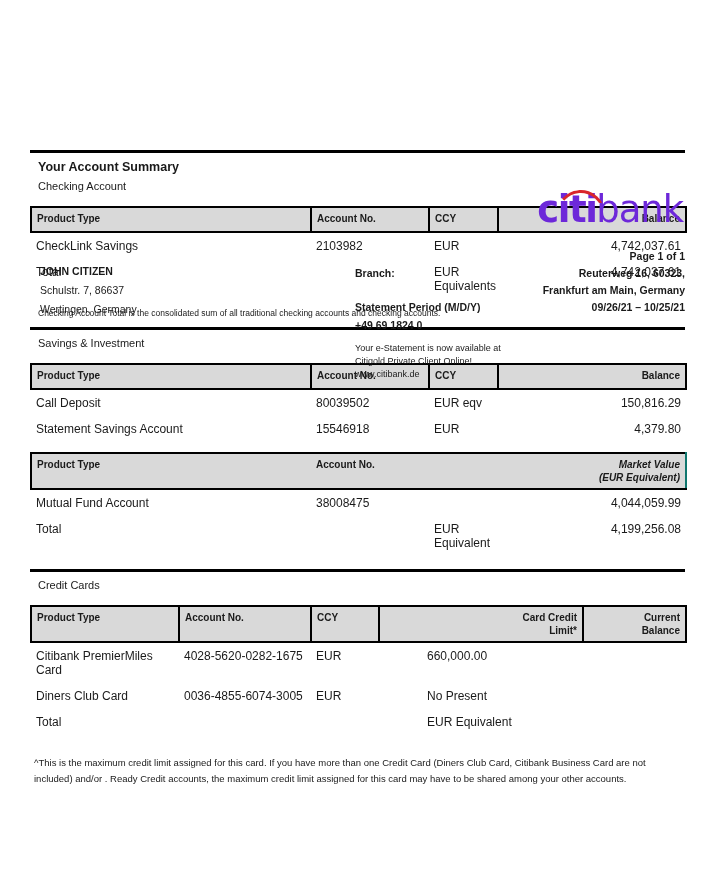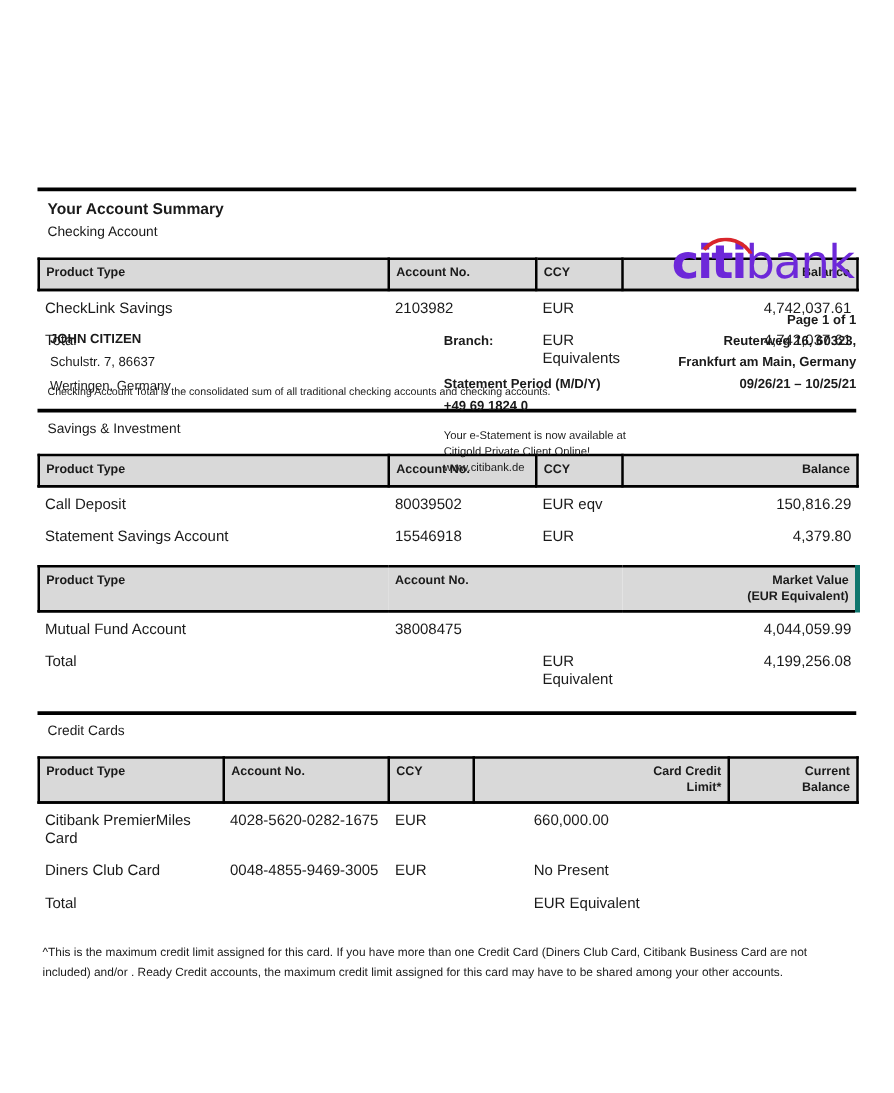--- a/index.html
+++ b/index.html
@@ -145,21 +145,21 @@
     border: 2px solid #000;
     font-weight: bold;
     font-size: 10px;
     padding: 4px 5px;
     vertical-align: top;
     line-height: 13px;
     height: 15px;
   }
   table.t.nodiv thead th { border-left: none; border-right: none; }
   table.t.nodiv thead th:first-child { border-left: 2px solid #000; }
-  table.t.nodiv thead th:last-child { border-right: 4px solid #0f766e; }
+  table.t.nodiv thead th:last-child { border-right: 2px solid #0f766e; font-style: italic; }
   table.t tbody td {
     border: none;
     padding: 6px 5px;
     font-size: 12px;
     vertical-align: top;
   }
   .ta-l { text-align: left; }
   .ta-r { text-align: right; }
   .two-line { line-height: 13px; }
 
@@ -363,21 +363,21 @@
         <tbody>
           <tr>
             <td class="ta-l">Citibank PremierMiles Card</td>
             <td class="ta-l">4028-5620-0282-1675</td>
             <td class="ta-l">EUR</td>
             <td class="ta-l" style="padding-left:48px">660,000.00</td>
             <td class="ta-r"></td>
           </tr>
           <tr>
             <td class="ta-l">Diners Club Card</td>
-            <td class="ta-l">0048-4855-9469-3005</td>
+            <td class="ta-l">0036-4855-6074-3005</td>
             <td class="ta-l">EUR</td>
             <td class="ta-l" style="padding-left:48px">No Present</td>
             <td class="ta-r"></td>
           </tr>
           <tr>
             <td class="ta-l">Total</td>
             <td class="ta-l"></td>
             <td class="ta-l"></td>
             <td class="ta-l" style="padding-left:48px">EUR Equivalent</td>
             <td class="ta-r"></td>

